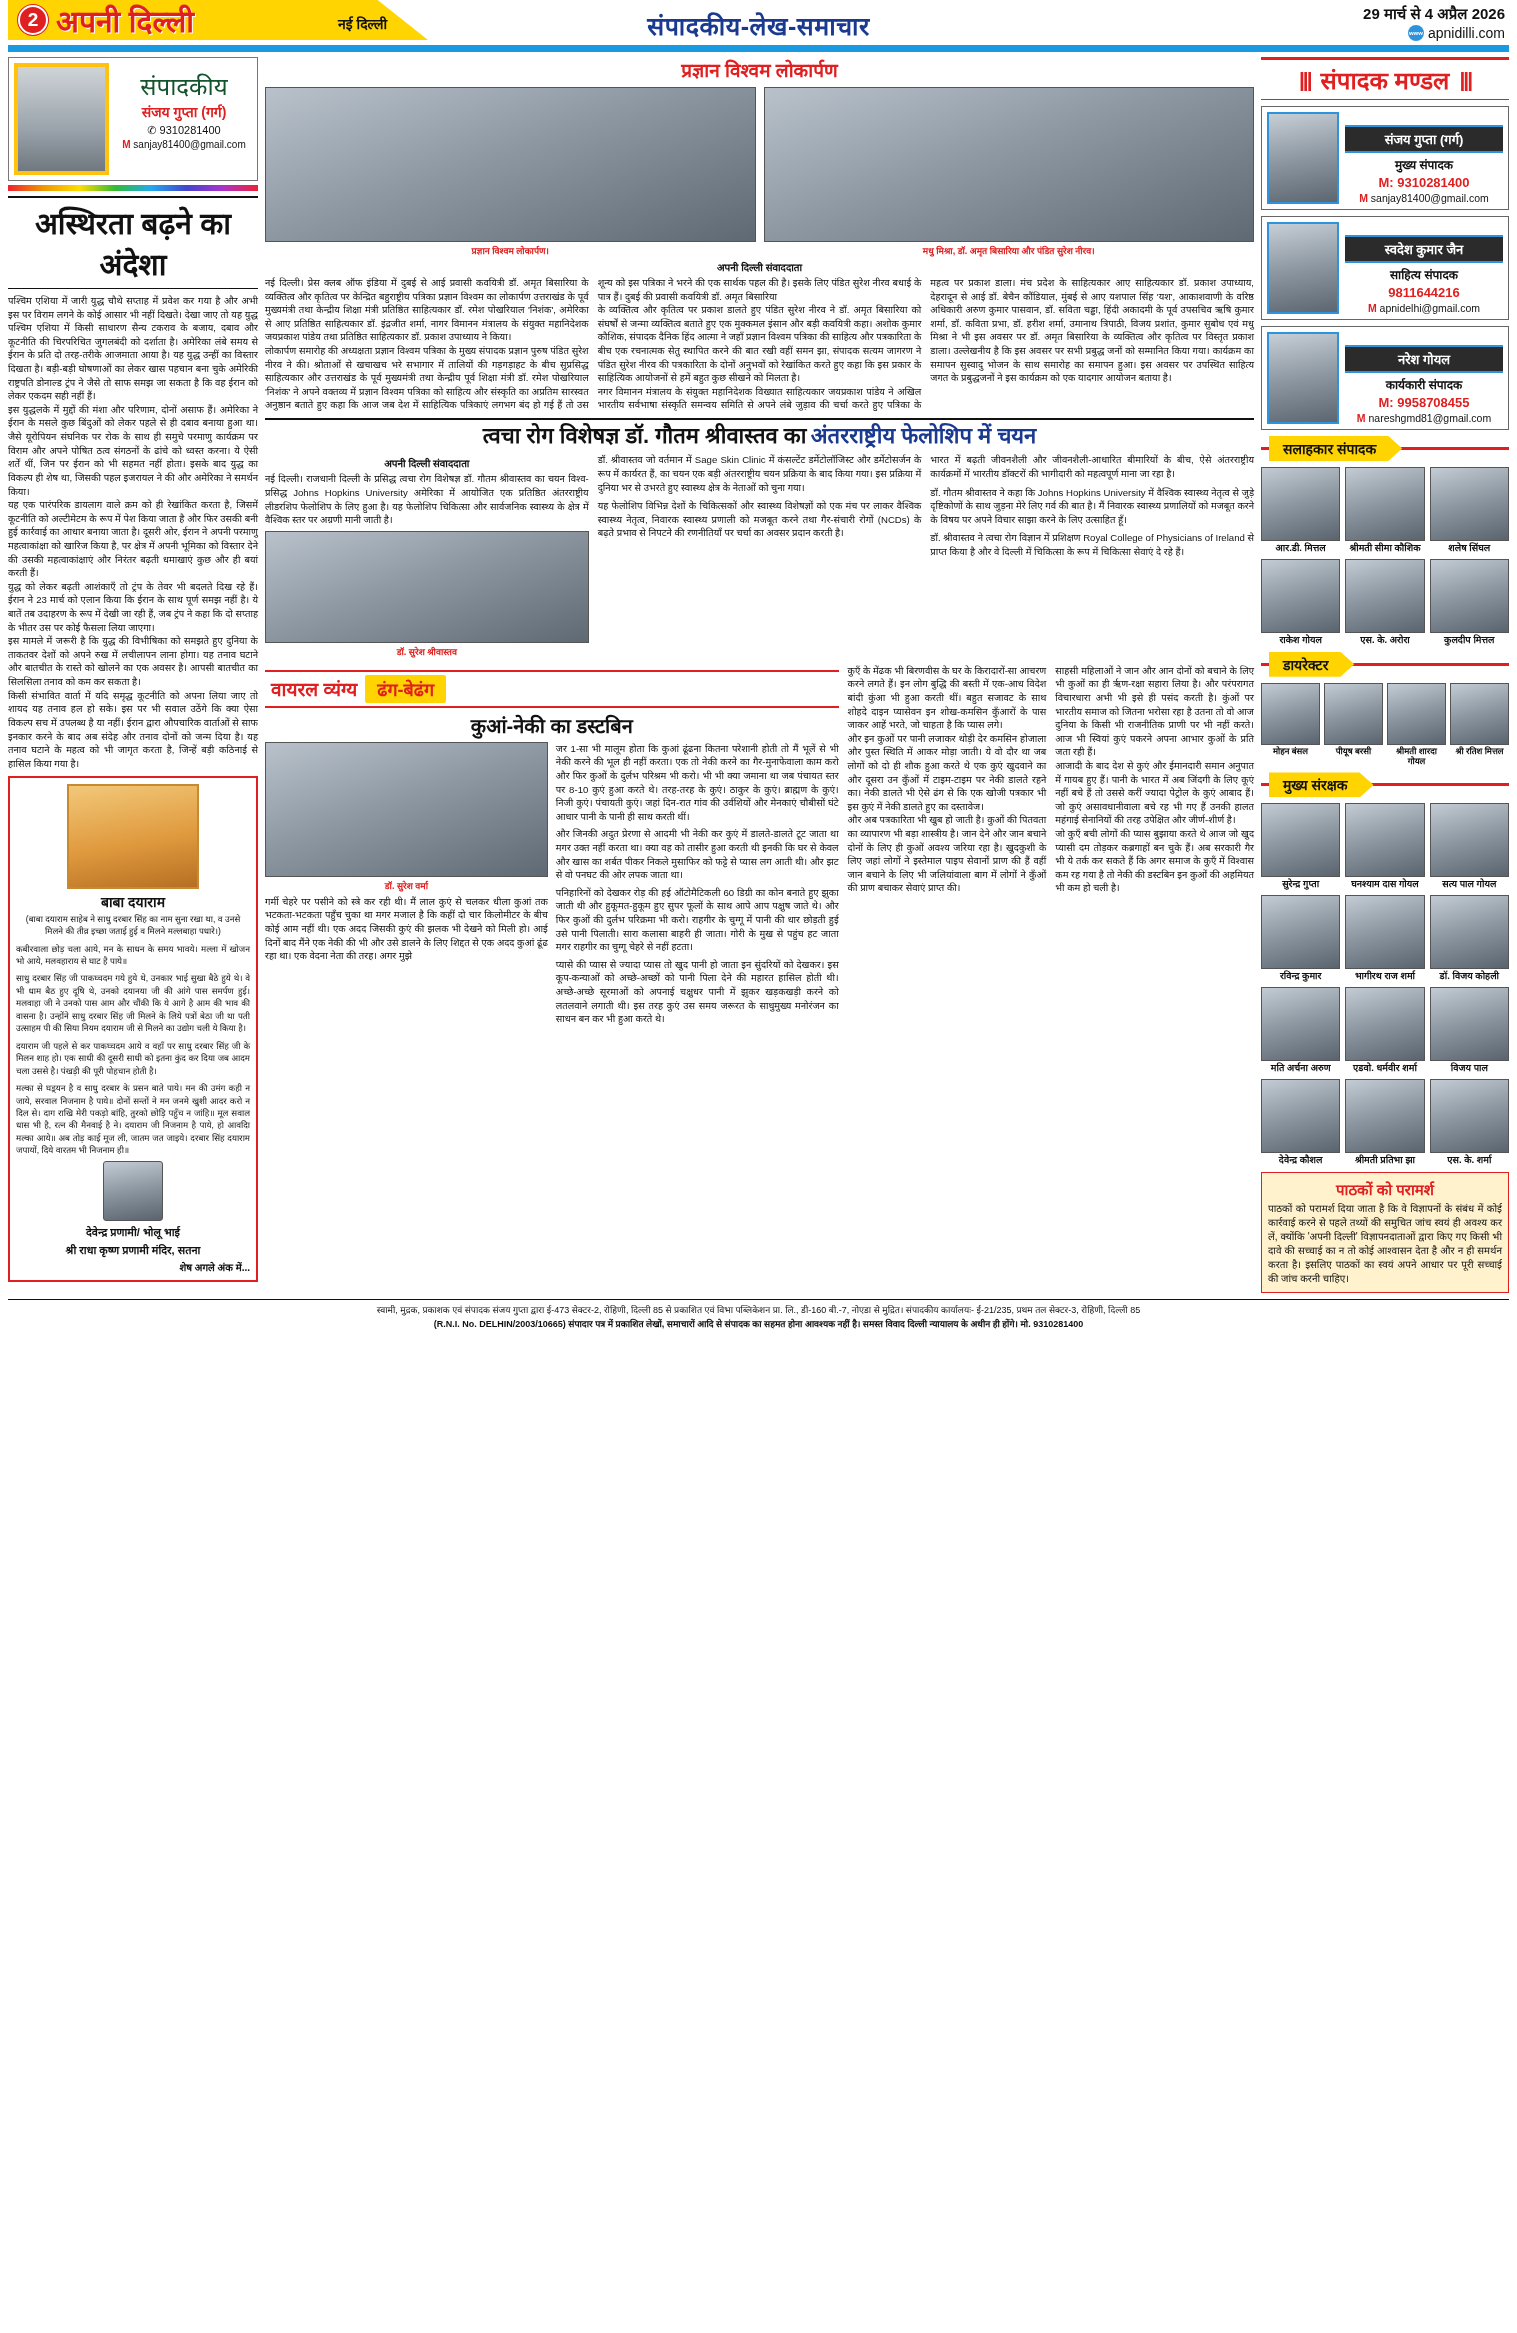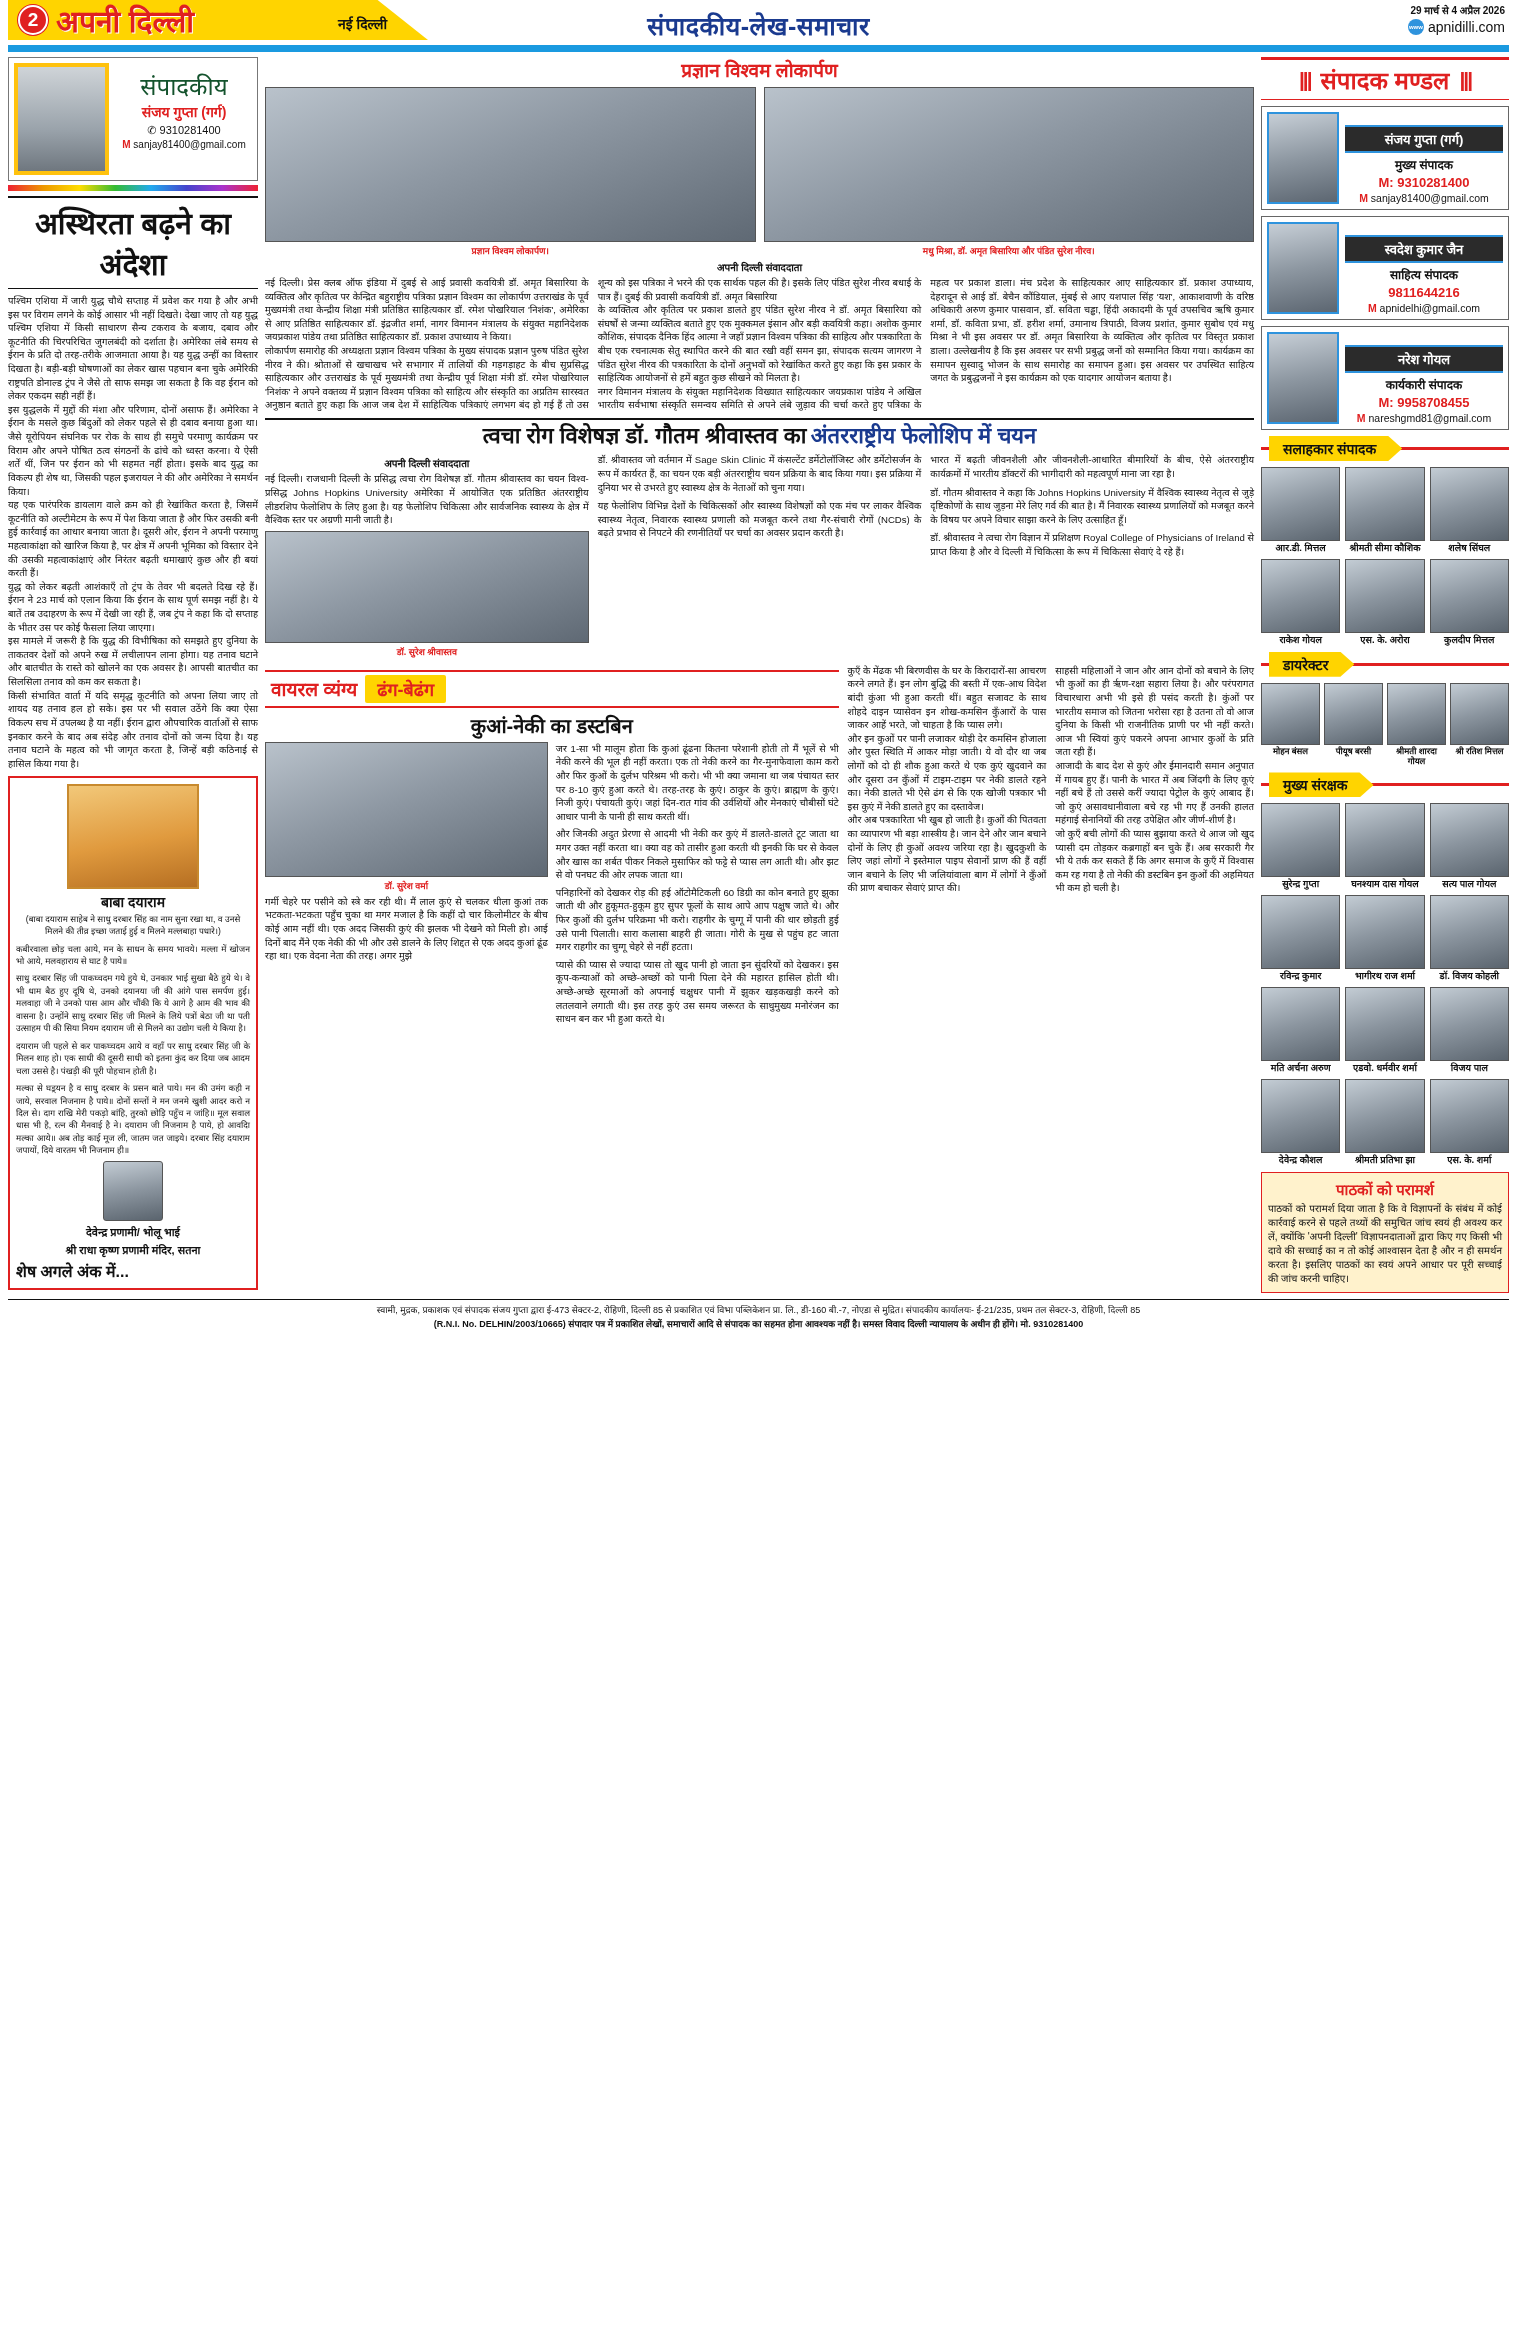--- a/index.html
+++ b/index.html
@@ -25,21 +25,21 @@
     background:#E02020; color:#fff; font-weight:bold; font-size:19px;
     display:flex; align-items:center; justify-content:center;
     border:2px solid #fff; box-shadow:0 0 0 1px #E02020;
   }
   .mh-title { font-size:30px; font-weight:bold; color:#E02020; letter-spacing:0px;
     text-shadow:1px 1px 0 #fff; }
   .mh-city { position:absolute; left:330px; top:14px; font-size:14px; font-weight:bold; color:#111; }
   .mh-center { position:absolute; left:0; right:0; top:8px; text-align:center;
     font-size:25px; font-weight:bold; color:#1a3a8f; letter-spacing:0.5px; }
   .mh-right { position:absolute; right:4px; top:3px; text-align:right; }
-  .mh-date { font-size:10px; font-weight:bold; color:#111; }
+  .mh-date { font-size:15px; font-weight:bold; color:#111; }
   .mh-web { font-size:14px; color:#111; display:flex; align-items:center;
     justify-content:flex-end; gap:4px; margin-top:2px; }
   .globe { width:16px; height:16px; border-radius:50%; background:#2e93dd;
     display:inline-block; position:relative; }
   .globe:after{content:"www"; position:absolute; inset:0; font-size:6px; color:#fff;
     display:flex; align-items:center; justify-content:center; font-weight:bold;}
   .blue-rule { height:7px; background:#1A9AE0; margin-top:1px; }
 
   
   .cols { display:flex; gap:7px; margin-top:5px; }
@@ -125,21 +125,21 @@
   .vy-head { text-align:center; font-size:20px; font-weight:bold; margin:4px 0 3px; }
 
   
   .baba { border:2px solid #E02020; padding:6px; margin-top:6px; }
   .baba-img { width:132px; height:105px; margin:0 auto; border:2px solid #C88A2E;
      background:linear-gradient(170deg,#f2c879,#e09a3e 55%,#b66f22); }
   .baba-name { text-align:center; font-size:14px; font-weight:bold; margin-top:3px; }
   .baba-sub { font-size:8.6px; text-align:center; line-height:1.35; margin-top:3px; }
   .verse { font-size:8.6px; line-height:1.45; margin-top:5px; text-align:justify; }
   .baba-foot { text-align:center; font-size:11px; font-weight:bold; margin-top:4px; line-height:1.3;}
-  .next { text-align:left; font-size:16px; font-weight:bold; margin-top:3px; }
+  .next { text-align:right; font-size:10px; font-weight:bold; margin-top:3px; }
   .baba-portrait { width:60px; height:60px; margin:4px auto 0; border-radius:3px;
      background:linear-gradient(170deg,#c3ccd4,#8b959f 50%,#5a646e); border:1px solid #555; }
 
   
   .footer { border-top:1px solid #111; margin-top:6px; padding-top:4px;
      font-size:9px; line-height:1.5; text-align:center; }
   .footer .l2 { font-weight:bold; }
 </style>
 </head>
 <body>

